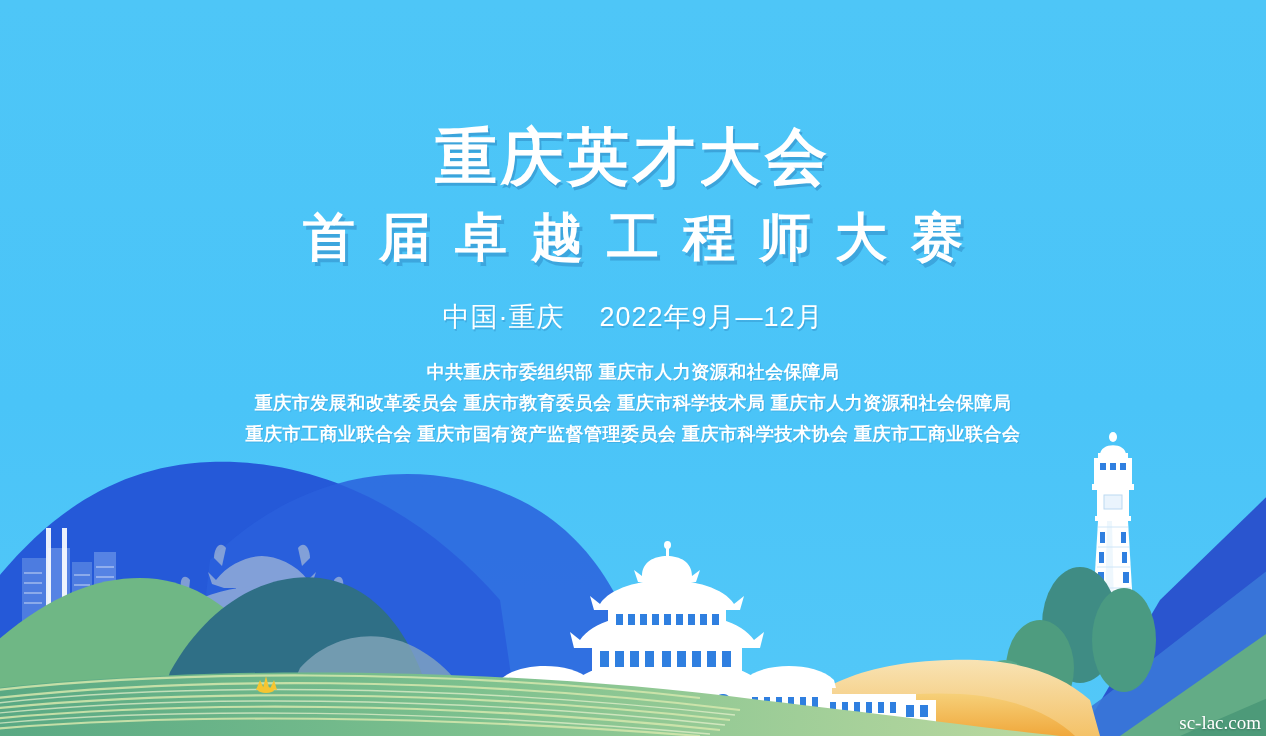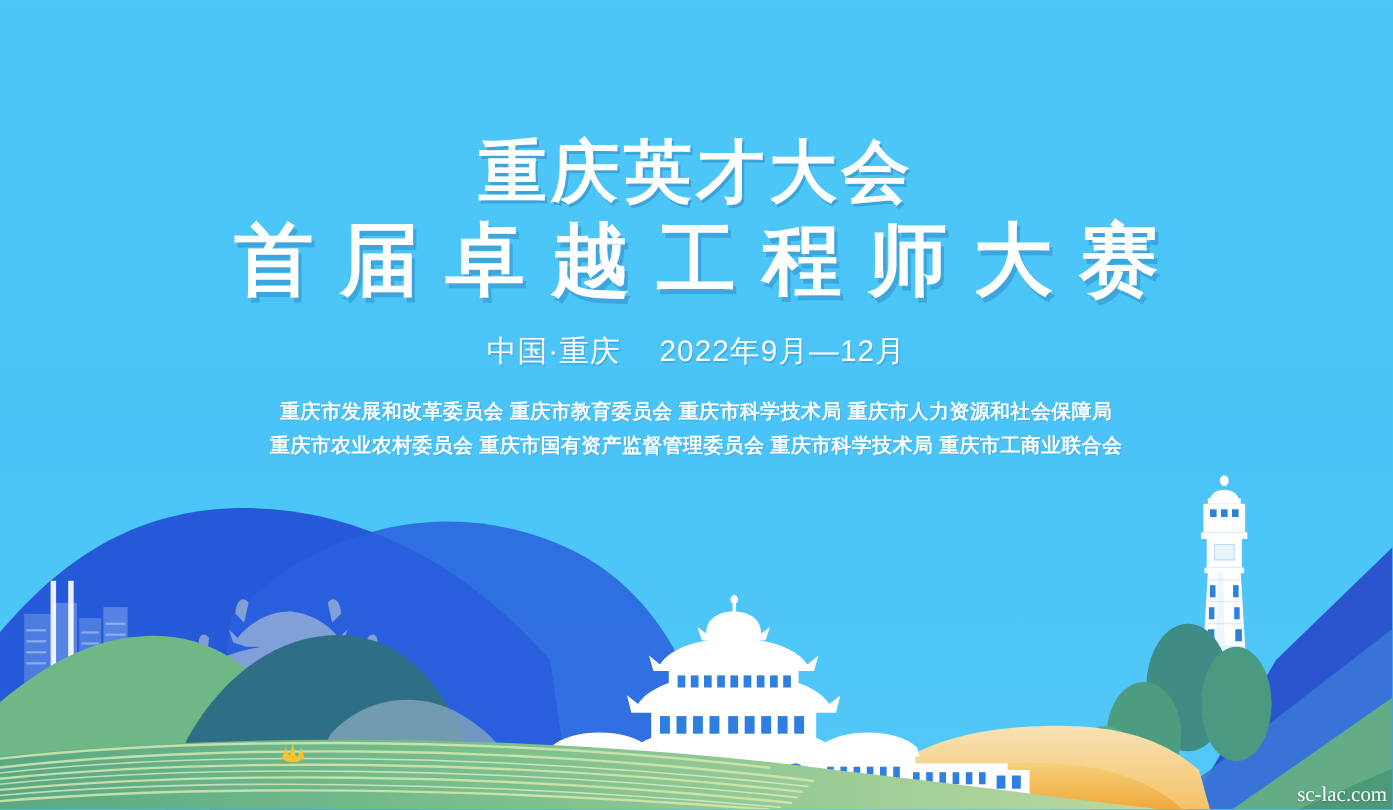--- a/index.html
+++ b/index.html
@@ -24,22 +24,22 @@
     color:#ffffff;
   }
   #title-main{
     margin:0;padding:0;
     font-size:62px;line-height:1.05;font-weight:bold;
     letter-spacing:4px;
     padding-top:124px;
     text-shadow:2px 3px 0 rgba(40,125,185,.45);
   }
   #title-sub{
-    margin:0;padding:0;
-    font-size:72px;line-height:1.08;font-weight:bold;
+    margin:10px;padding:0;
+    font-size:52px;line-height:1.08;font-weight:bold;
     letter-spacing:24px;
     text-indent:24px;
     padding-top:10px;
     text-shadow:3px 4px 0 rgba(40,125,185,.42);
   }
   #eventline{
     margin:0;padding:0;
     padding-top:24px;
     font-size:27px;font-weight:normal;letter-spacing:1px;
     text-shadow:1px 2px 0 rgba(40,125,185,.32);
@@ -364,20 +364,21 @@
 
     <h2 id="title-sub">首届卓越工程师大赛</h2>
 
     <p id="eventline">
       <span>中国·重庆</span>
       <span class="sep"></span>
       <span>2022年9月—12月</span>
     </p>
 
     <div id="orgblock">
+      <div>中共重庆市委组织部 重庆市人力资源和社会保障局</div>
       <div>重庆市发展和改革委员会 重庆市教育委员会 重庆市科学技术局 重庆市人力资源和社会保障局</div>
-      <div>重庆市农业农村委员会 重庆市国有资产监督管理委员会 重庆市科学技术局 重庆市工商业联合会</div>
+      <div>重庆市工商业联合会 重庆市国有资产监督管理委员会 重庆市科学技术协会 重庆市工商业联合会</div>
     </div>
   </div>
 
   <div id="watermark">sc-lac.com</div>
 
 </div>
 
 </body></html>

